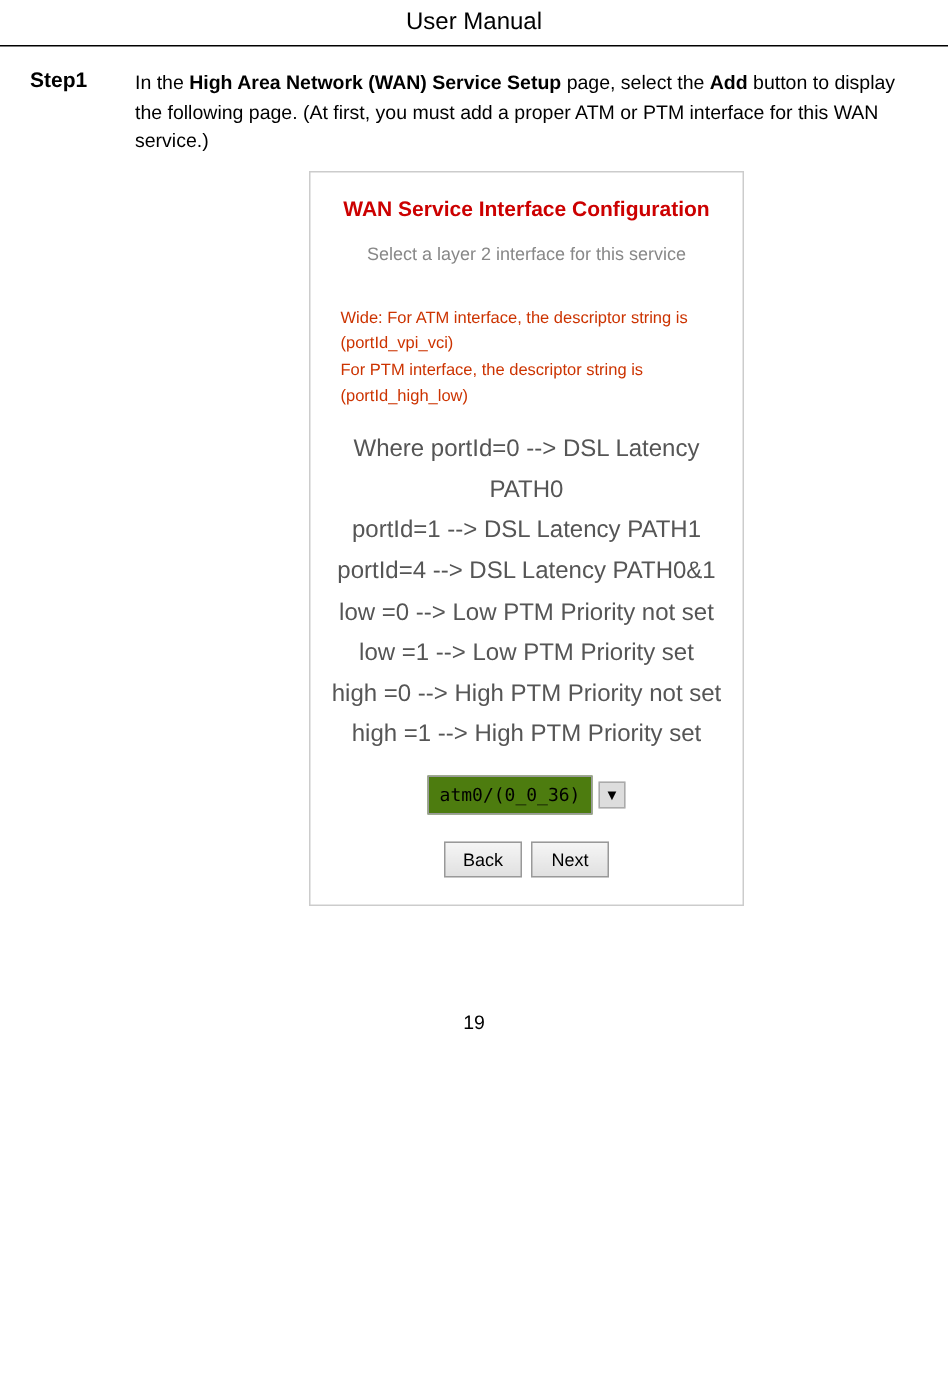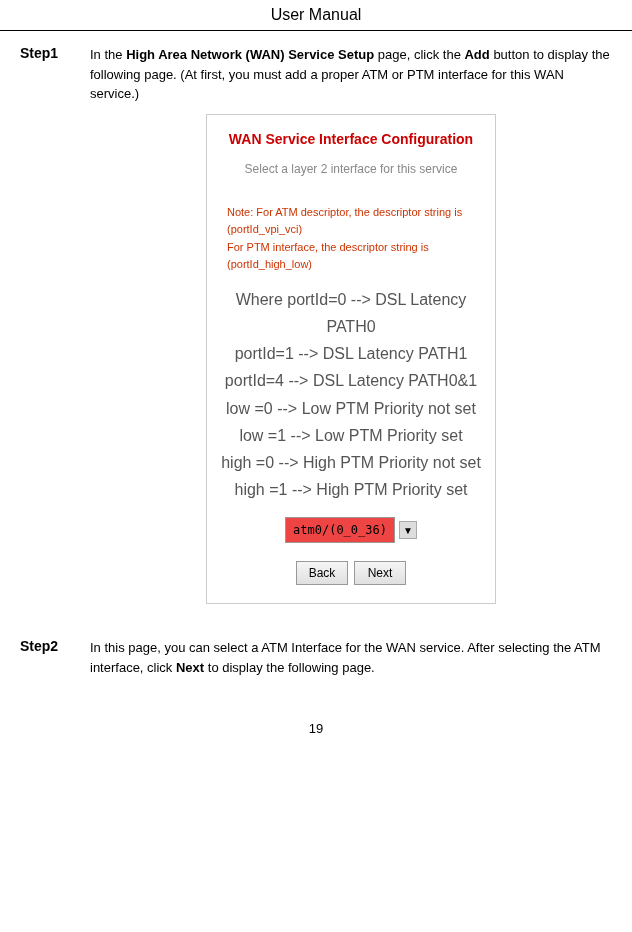--- a/index.html
+++ b/index.html
@@ -90,21 +90,21 @@
     .select-row {
       display: flex;
       align-items: center;
       justify-content: center;
       margin-bottom: 18px;
       gap: 4px;
     }
 
     .select-field {
       border: 1px solid #999;
-      background: #ef4444;
+      background: #4d7c0f;
       padding: 3px 6px;
       font-size: 12px;
       font-family: monospace;
       min-width: 110px;
     }
 
     .dropdown-arrow {
       width: 18px;
       height: 18px;
       background: #ddd;
@@ -149,28 +149,28 @@
 </div>
 
 <div class="content">
   <table>
     <tbody>
         <tr class="step-row">
       <td class="step-label">
         <span>Step1</span>
       </td>
       <td class="step-content">
-        <span>In the </span><strong>High Area Network (WAN) Service Setup</strong><span> page, click the </span><strong>Add</strong><span> button to display the following page. (At first, you must add a proper ATM or PTM interface for this WAN service.)</span>
+        <span>In the </span><strong>High Area Network (WAN) Service Setup</strong><span> page, select the </span><strong>Add</strong><span> button to display the following page. (At first, you must add a proper ATM or PTM interface for this WAN service.)</span>
 
         <div class="wan-box">
           <div class="wan-title">WAN Service Interface Configuration</div>
           <div class="wan-subtitle">Select a layer 2 interface for this service</div>
 
           <div class="note-section">
-            <div>Note: For ATM descriptor, the descriptor string is (portId_vpi_vci)</div>
+            <div>Wide: For ATM interface, the descriptor string is (portId_vpi_vci)</div>
             <div>For PTM interface, the descriptor string is (portId_high_low)</div>
           </div>
 
           <div class="path-info">
             <div>Where portId=0 --&gt; DSL Latency PATH0</div>
             <div>portId=1 --&gt; DSL Latency PATH1</div>
             <div>portId=4 --&gt; DSL Latency PATH0&amp;1</div>
             <div>low =0 --&gt; Low PTM Priority not set</div>
             <div>low =1 --&gt; Low PTM Priority set</div>
             <div>high =0 --&gt; High PTM Priority not set</div>
@@ -185,27 +185,19 @@
           <div class="btn-row">
             <button class="btn">Back</button>
             <button class="btn">Next</button>
           </div>
         </div>
       </td>
     </tr>
     <tr>
       <td colspan="2" class="step-gap"></td>
     </tr>
-    <tr class="step-row">
-      <td class="step-label">
-        <span>Step2</span>
-      </td>
-      <td class="step-content">
-        <span>In this page, you can select a ATM Interface for the WAN service. After selecting the ATM interface, click </span><strong>Next</strong><span> to display the following page.</span>
-      </td>
-    </tr>
   </tbody>
     </table>
 </div>
 
 <div class="footer">
   <span>19</span>
 </div>
 
 </body></html>

